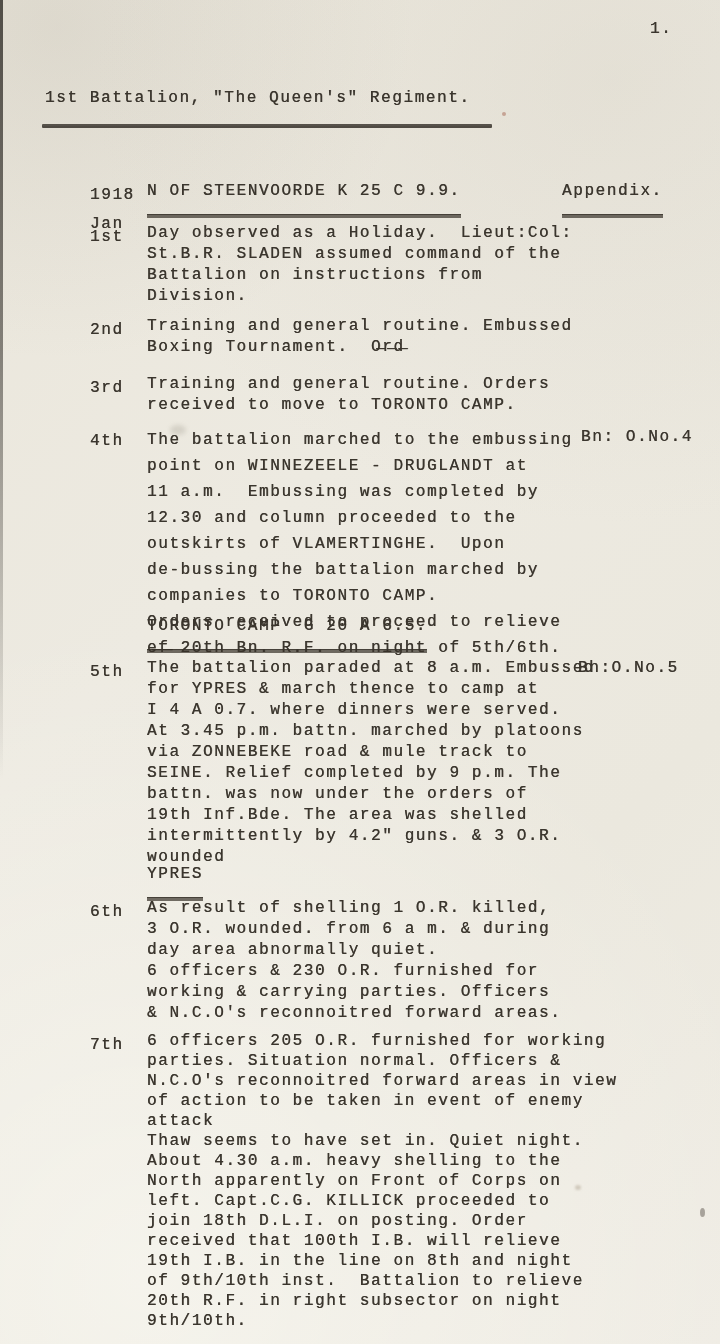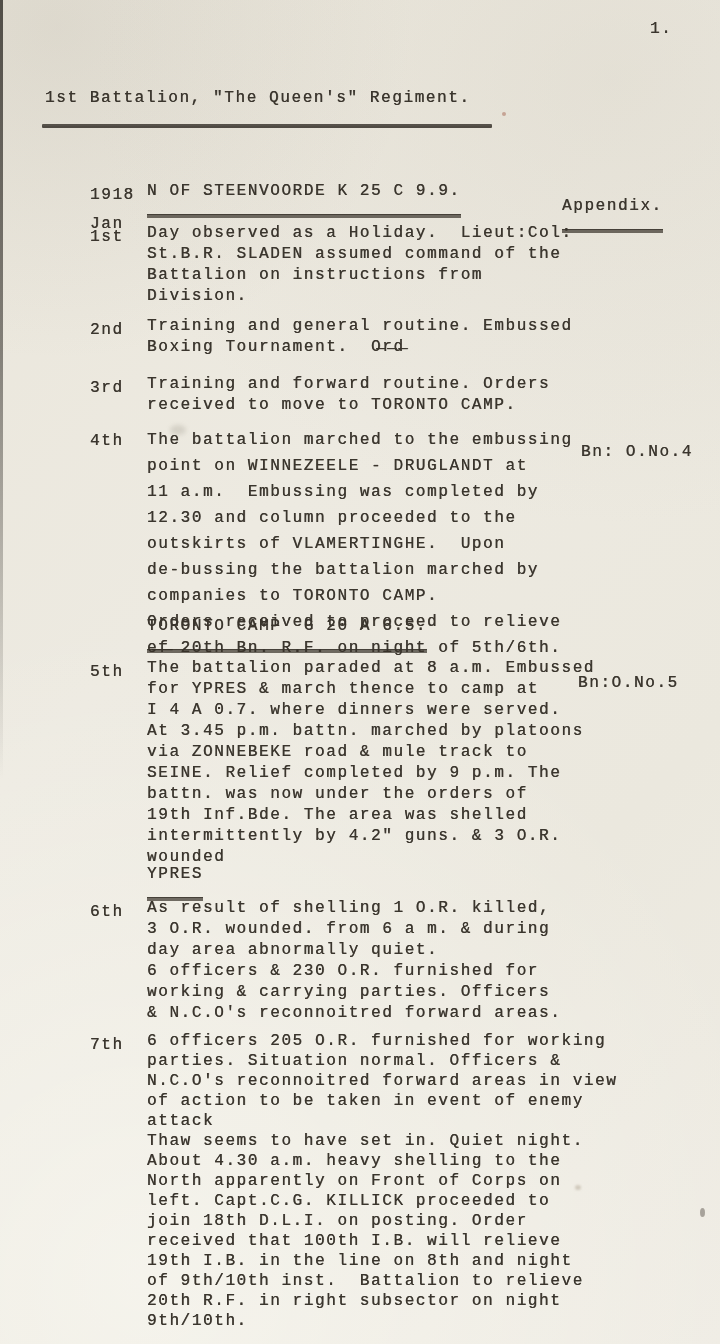--- a/index.html
+++ b/index.html
@@ -23,21 +23,21 @@
   }
   .tw{
     font-size:16px;
     letter-spacing:1.6px;
     white-space:pre;
     text-shadow:0.4px 0.4px 0.4px rgba(58,53,45,0.55), 0 0 0.6px rgba(58,53,45,0.5);
   }
   .row{position:absolute;left:0;width:720px;height:0;overflow:visible;}
   .cell-date{position:absolute;left:45px;top:0;line-height:29px;margin-left:45px;}
   .cell-body{position:absolute;left:147px;top:0;line-height:21px;}
-  .cell-note{position:absolute;top:15px;line-height:21px;}
+  .cell-note{position:absolute;top:0;line-height:21px;}
   .heading-text{
     display:inline-block;
     border-bottom:1.6px solid rgba(55,50,42,0.92);
     box-shadow:0 3px 0 rgba(55,50,42,0.7);
     padding-bottom:12px;
   }
   .page-number{position:absolute;top:19px;left:650px;line-height:21px;}
   .doc-title{position:absolute;top:88px;left:45px;line-height:21px;}
   .title-rule{
     position:absolute;top:124px;left:42px;width:450px;height:4px;
@@ -87,21 +87,21 @@
   </div>
 
   <div class="row" style="top:316px">
     <div class="cell-date tw">2nd</div>
     <div class="cell-body tw">Training and general routine. Embussed
 Boxing Tournament.  O̶r̶d̶</div>
   </div>
 
   <div class="row" style="top:374px">
     <div class="cell-date tw">3rd</div>
-    <div class="cell-body tw">Training and forward routine. Orders
+    <div class="cell-body tw">Training and general routine. Orders
 received to move to TORONTO CAMP.</div>
   </div>
 
   <div class="row" style="top:427px">
     <div class="cell-date tw">4th</div>
     <div class="cell-body tw" style="line-height:26px">The battalion marched to the embussing
 point on WINNEZEELE - DRUGLANDT at
 11 a.m.  Embussing was completed by
 12.30 and column proceeded to the
 outskirts of VLAMERTINGHE.  Upon

